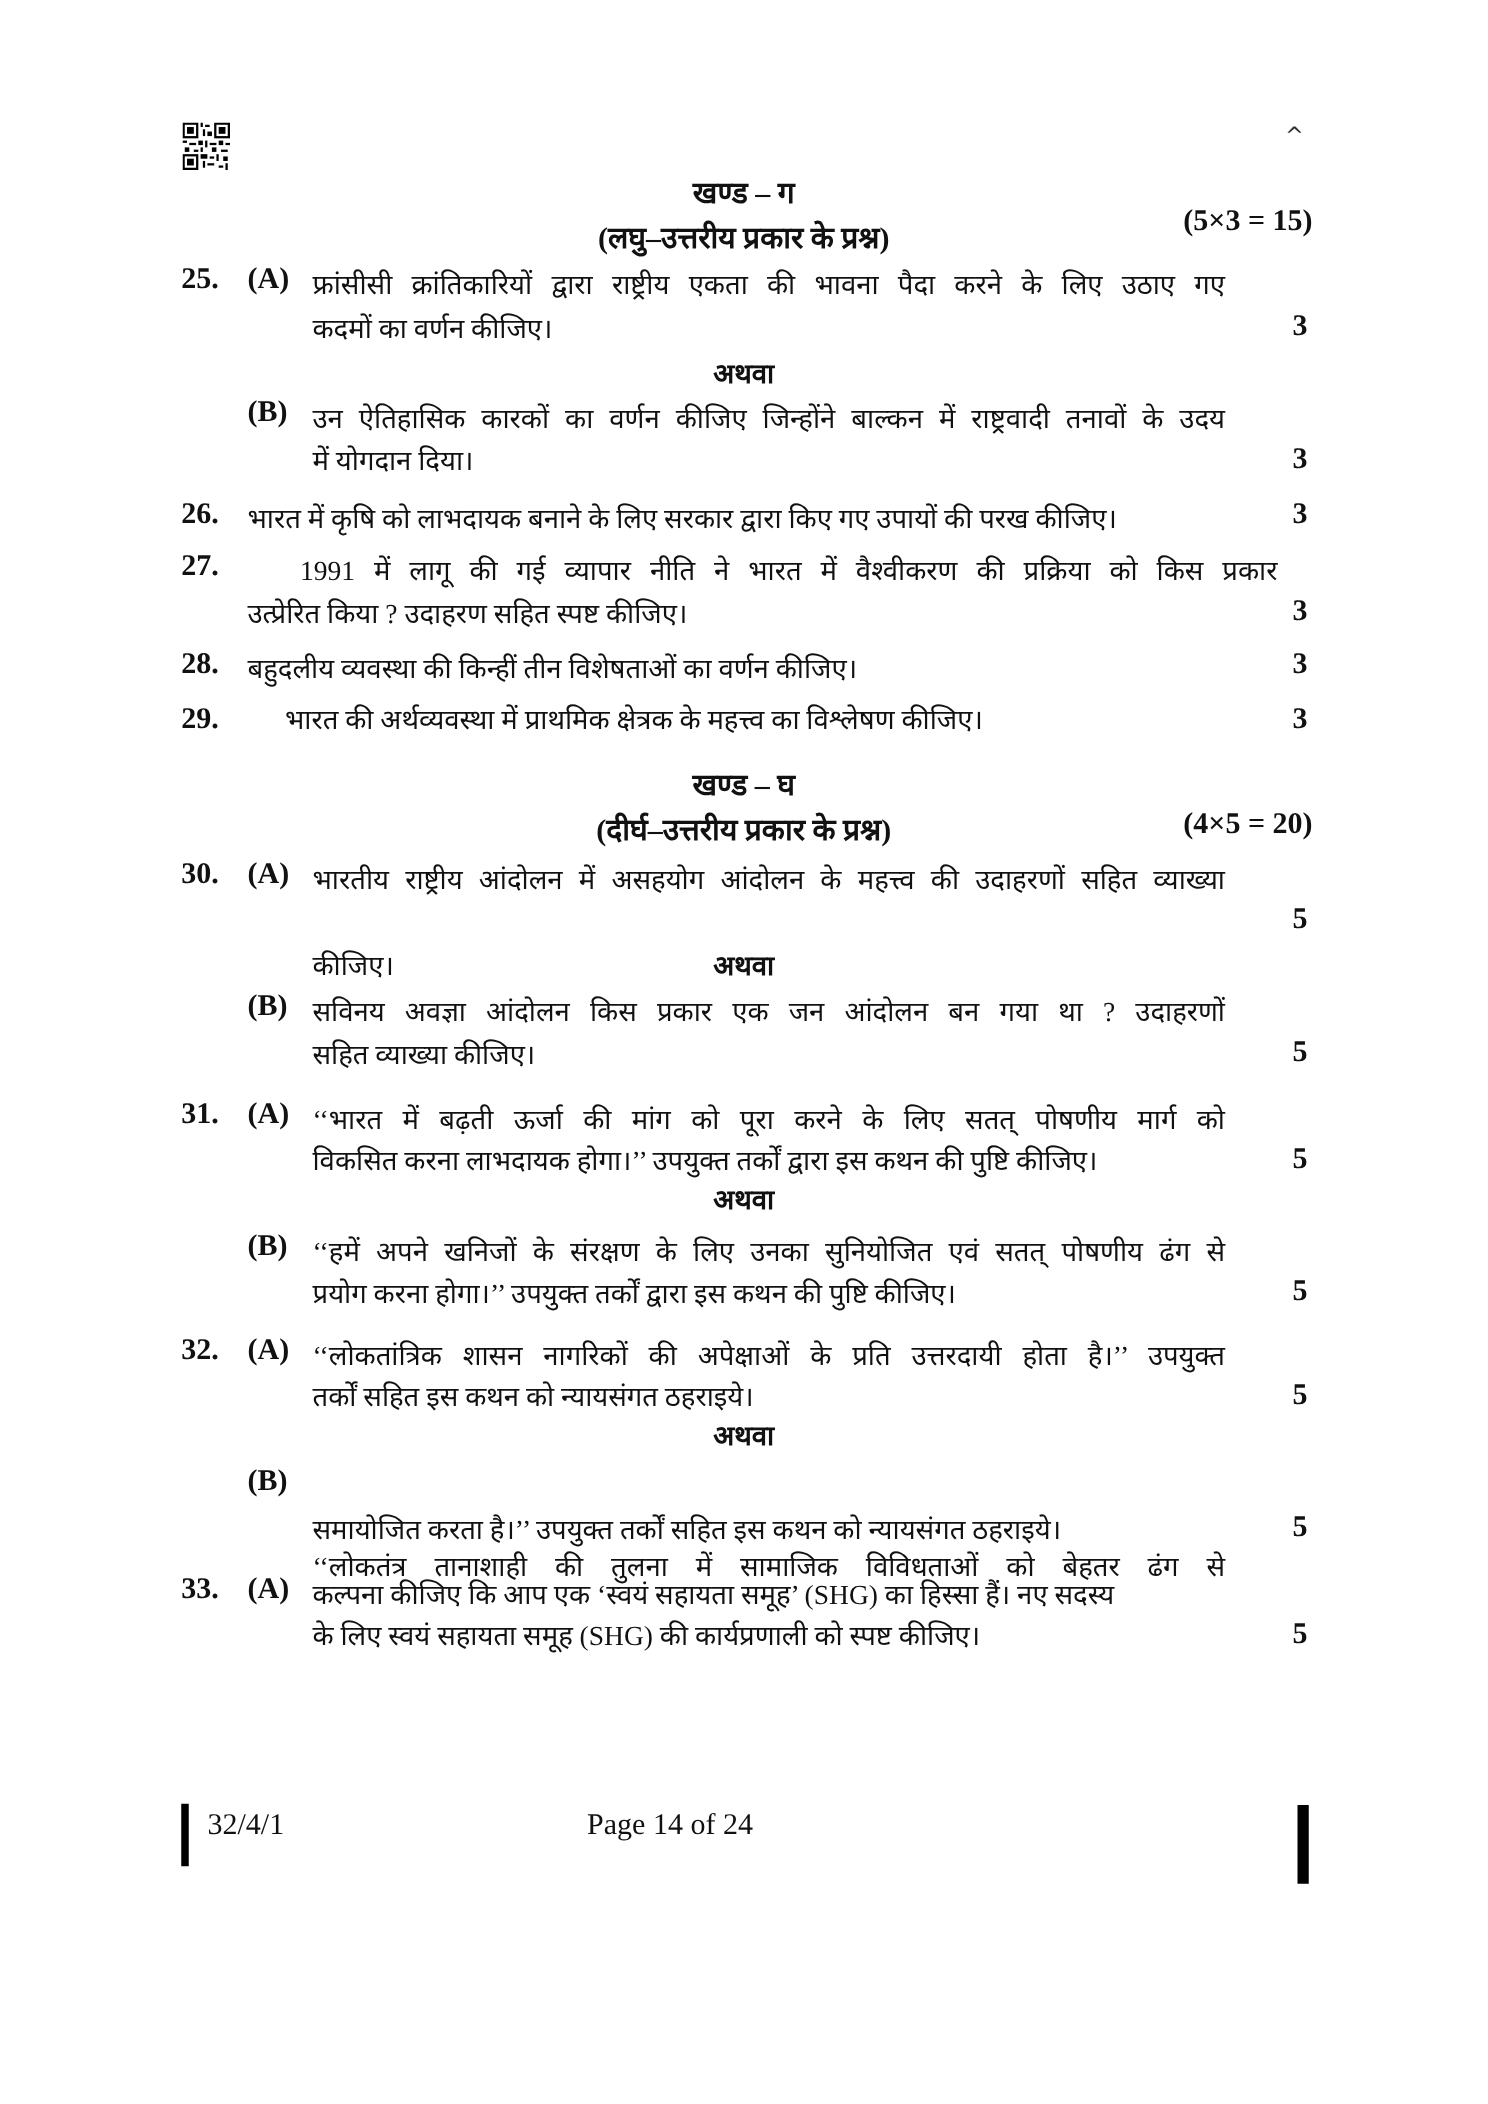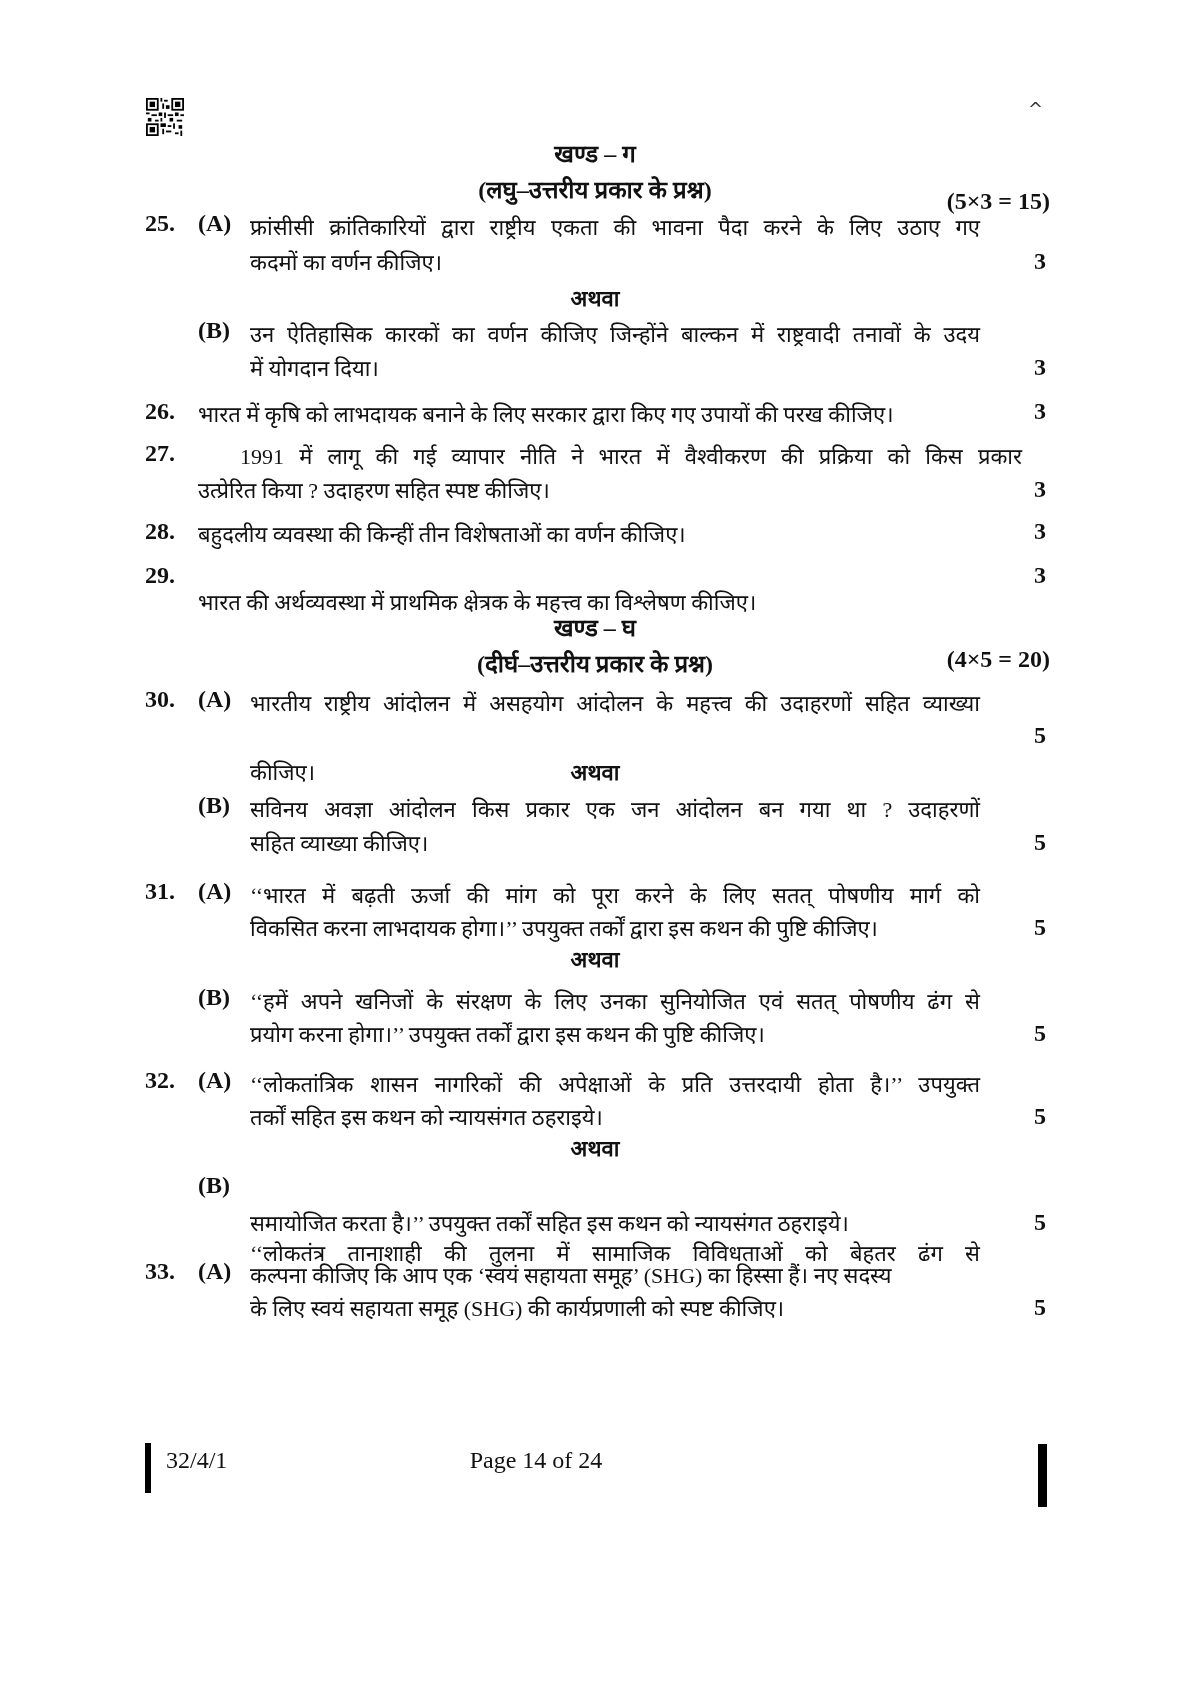--- a/index.html
+++ b/index.html
@@ -62,21 +62,21 @@
     <rect x="18" y="15" width="2" height="2" fill="#000"></rect>
   <rect x="9" y="17" width="1" height="3" fill="#000"></rect>
     <rect x="11" y="18" width="3" height="1" fill="#000"></rect>
     <rect x="16" y="19" width="2" height="1" fill="#000"></rect>
     <rect x="19" y="18" width="1" height="3" fill="#000"></rect>
 </svg>
 <div class="caret">^</div>
 
 <div class="section-title" style="top:136px;">खण्ड – ग</div>
 <div class="section-sub" style="top:172px;">(लघु–उत्तरीय प्रकार के प्रश्न)</div>
-<div class="section-marks" style="top:188px;">(5×3 = 15)</div>
+<div class="section-marks" style="top:164px;">(5×3 = 15)</div>
 
 <div>
   <div class="qnum" style="top:210px;">25.</div>
   <div class="part" style="top:210px;">(A)</div>
   <div class="line l2 just" style="top:211px;">फ्रांसीसी क्रांतिकारियों द्वारा राष्ट्रीय एकता की भावना पैदा करने के लिए उठाए गए</div>
   <div class="line l2" style="top:246px;">कदमों का वर्णन कीजिए।</div>
   <div class="marks" style="top:248px;">3</div>
   <div class="or" style="top:282px;">अथवा</div>
   <div class="part" style="top:317px;">(B)</div>
   <div class="line l2 just" style="top:318px;">उन ऐतिहासिक कारकों का वर्णन कीजिए जिन्होंने बाल्कन में राष्ट्रवादी तनावों के उदय</div>
@@ -98,21 +98,21 @@
 </div>
 
 <div>
   <div class="qnum" style="top:518px;">28.</div>
   <div class="line l1" style="top:518px;">बहुदलीय व्यवस्था की किन्हीं तीन विशेषताओं का वर्णन कीजिए।</div>
   <div class="marks" style="top:518px;">3</div>
 </div>
 
 <div>
   <div class="qnum" style="top:562px;">29.</div>
-  <div class="line l1" style="top:586px;">भारत की अर्थव्यवस्था में प्राथमिक क्षेत्रक के महत्त्व का विश्लेषण कीजिए।</div>
+  <div class="line l1" style="top:559px;margin-left:30px;">भारत की अर्थव्यवस्था में प्राथमिक क्षेत्रक के महत्त्व का विश्लेषण कीजिए।</div>
   <div class="marks" style="top:562px;">3</div>
 </div>
 
 <div class="section-title" style="top:610px;">खण्ड – घ</div>
 <div class="section-sub" style="top:646px;">(दीर्घ–उत्तरीय प्रकार के प्रश्न)</div>
 <div class="section-marks" style="top:646px;">(4×5 = 20)</div>
 
 <div>
   <div class="qnum" style="top:686px;">30.</div>
   <div class="part" style="top:686px;">(A)</div>

